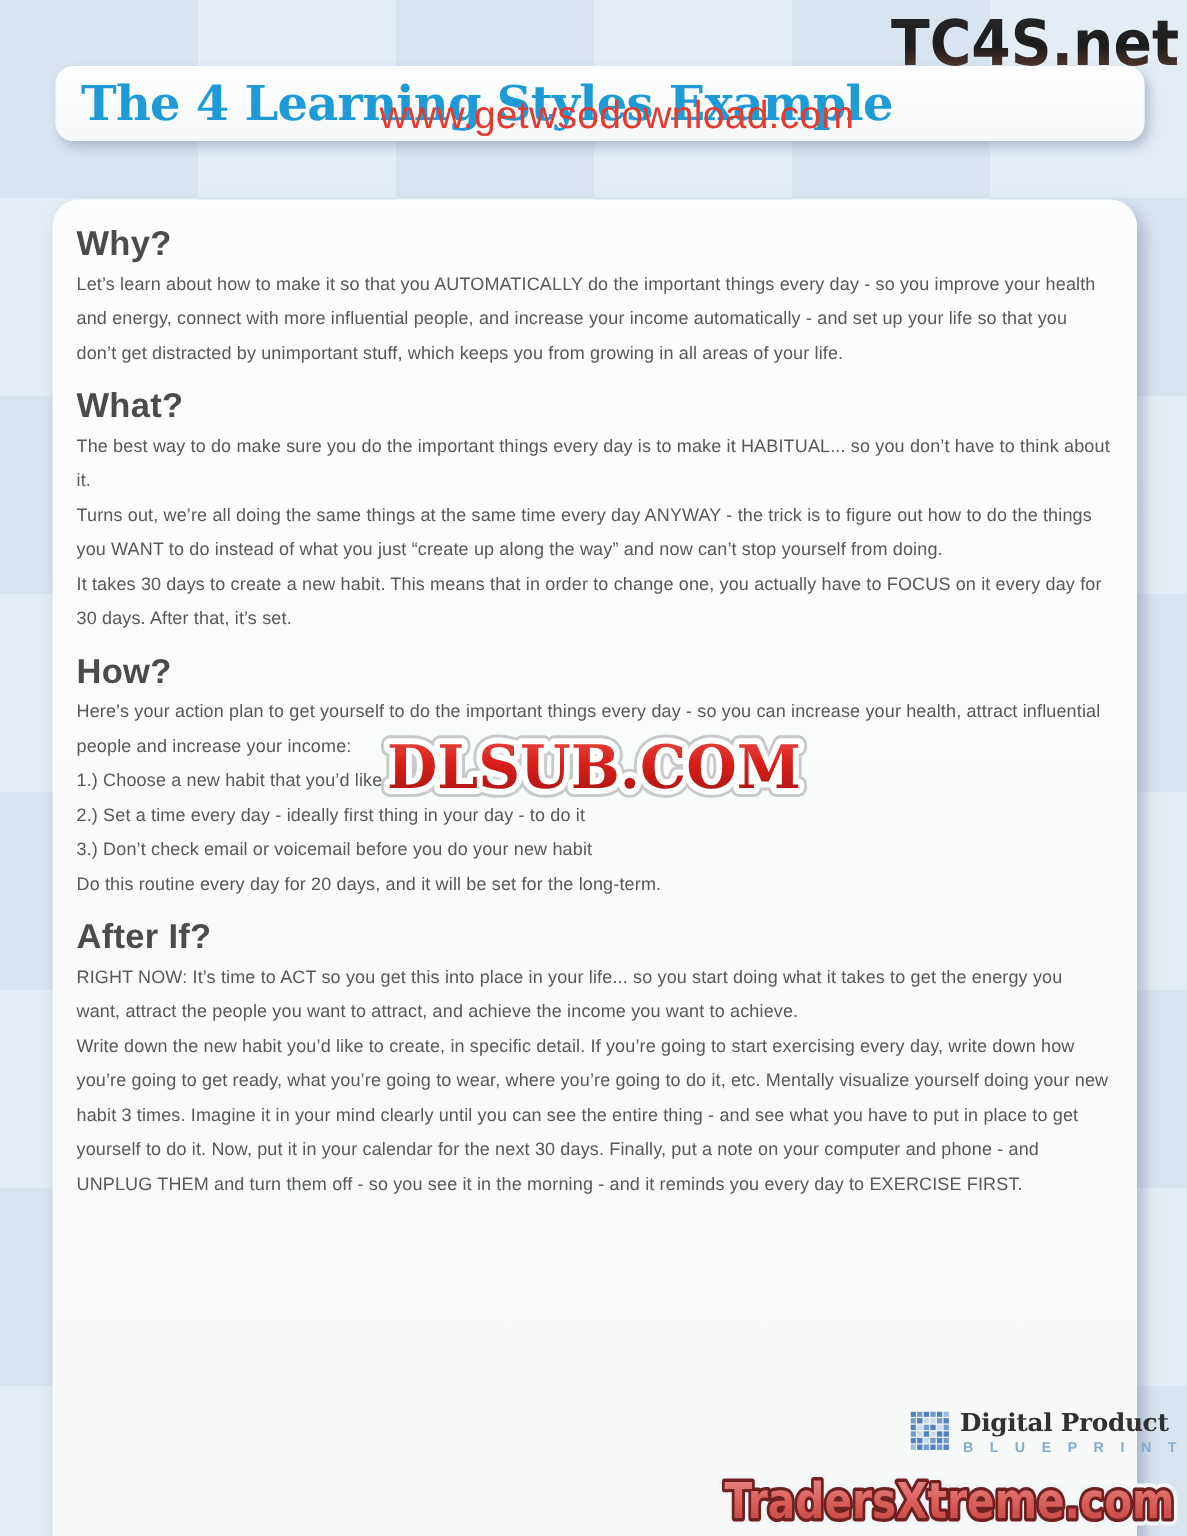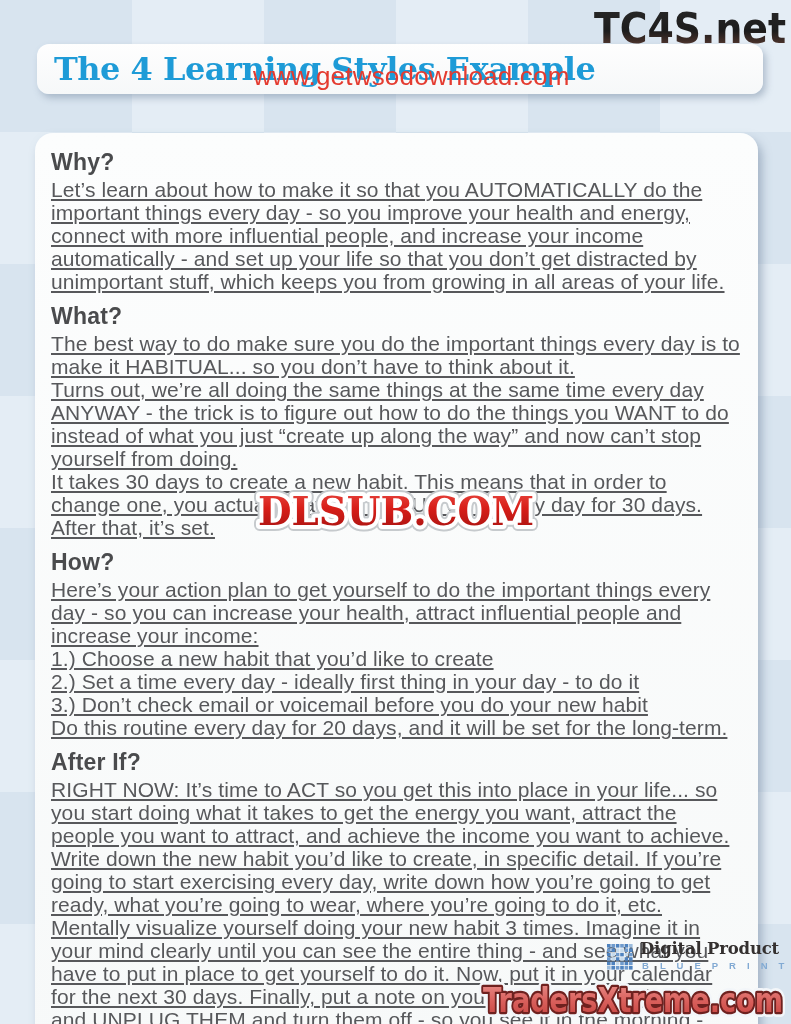--- a/index.html
+++ b/index.html
@@ -33,26 +33,26 @@
     border-radius:18px;
     box-shadow:4px 6px 10px rgba(110,130,155,.5);
     overflow:hidden;
   }
   .section h2{
     margin:10px 0 3px 0;font-size:23px;line-height:26px;
     font-weight:bold;color:#4a4b4d;letter-spacing:.2px;
   }
   .section:first-child h2{margin-top:0;}
   .section p{
-    margin:0;font-size:21px;line-height:23px;color:#57585b;letter-spacing:.1px;text-decoration:underline;
+    margin:0;font-size:12px;line-height:23px;color:#57585b;letter-spacing:.1px;
   }
   .dlsub{position:absolute;left:250px;top:483px;}
   .traders{position:absolute;left:476px;top:977px;}
   .dpb-logo{
-    position:absolute;left:607px;top:941px;display:flex;align-items:flex-end;gap:7px;
+    position:absolute;left:607px;top:941px;display:flex;align-items:flex-start;gap:7px;
   }
   .dpb-text{display:flex;flex-direction:column;line-height:1;}
   .dpb-line1{
     font-family:"DejaVu Serif",serif;font-weight:bold;font-size:16.5px;color:#34302f;
     letter-spacing:-.2px;white-space:nowrap;
   }
   .dpb-line2{
     font-size:9.5px;color:#82aad3;letter-spacing:4.2px;margin-top:3px;
     padding-left:2px;white-space:nowrap;font-weight:bold;
   }

